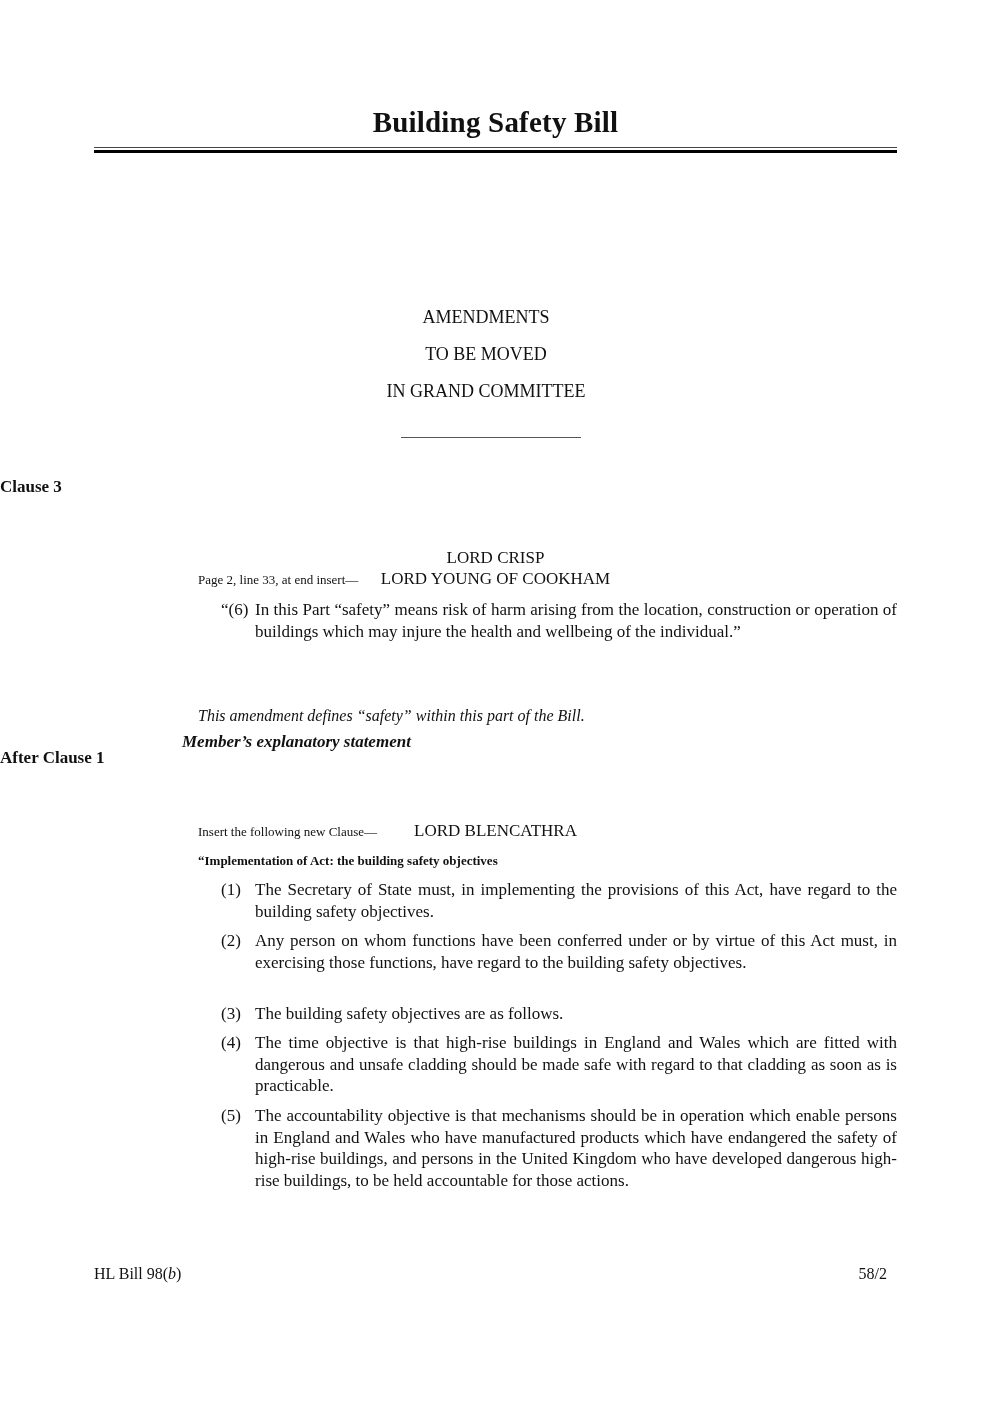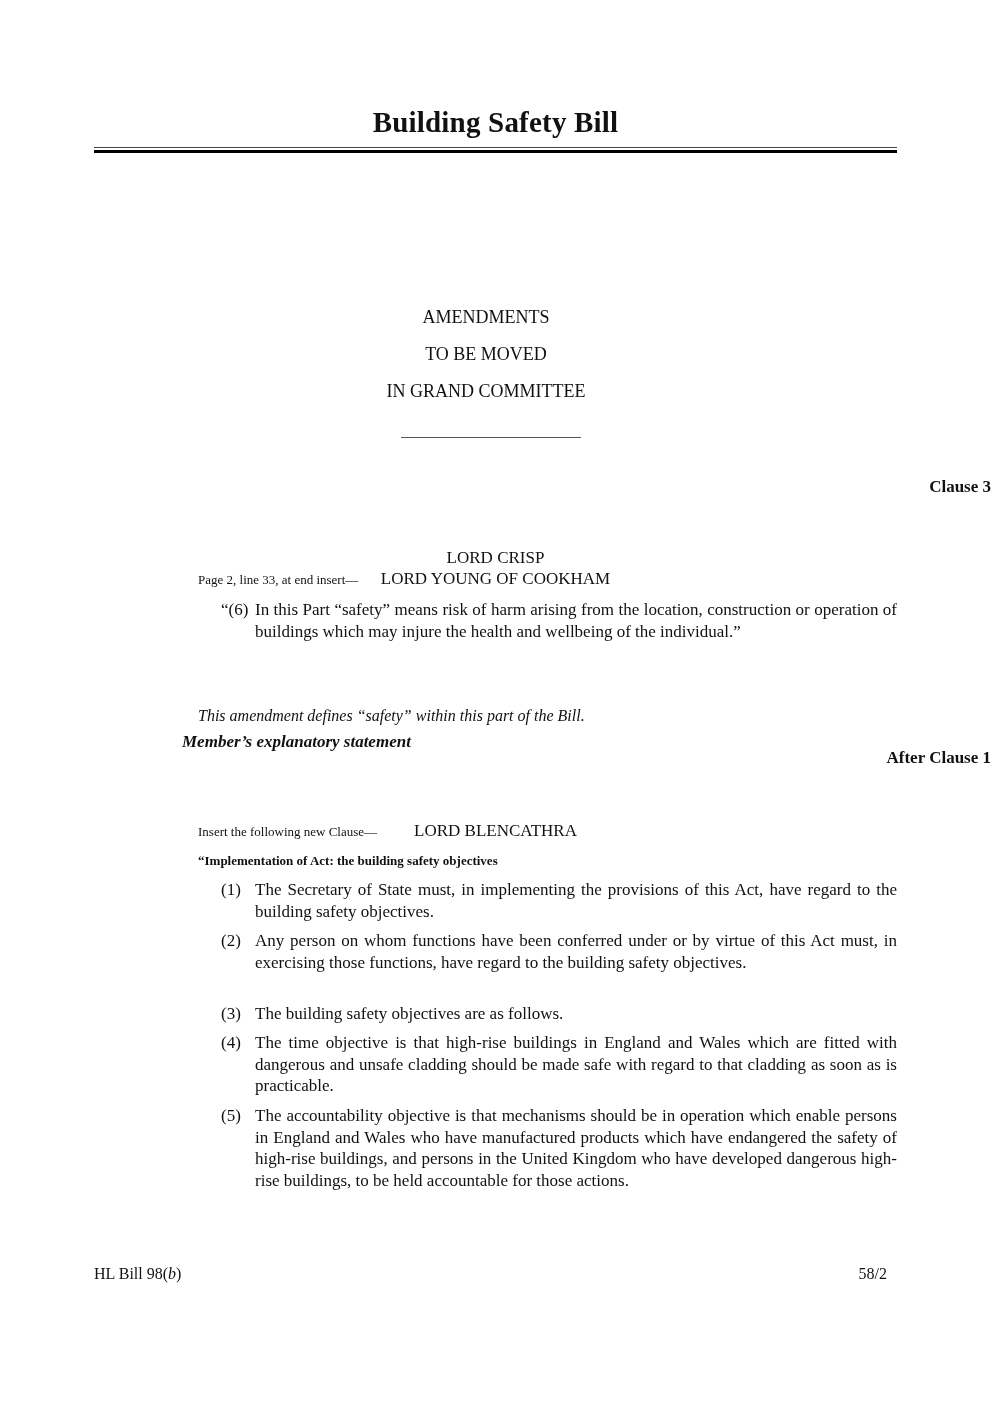--- a/index.html
+++ b/index.html
@@ -12,21 +12,21 @@
       left: 0; width: 991px; top: 106px; text-align: center;
       font-size: 29px; font-weight: bold; letter-spacing: 0.2px;
     }
     .rule-thin { left: 94px; width: 803px; top: 147px; height: 1px; background: #444; }
     .rule-thick { left: 94px; width: 803px; top: 150px; height: 3px; background: #000; }
     .center-caps {
       left: 0; width: 972px; text-align: center; font-size: 18px;
     }
     .short-rule { left: 401px; width: 180px; top: 437px; height: 1px; background: #555; }
     .heading-b {
-      left: 0; width: 991px; text-align: right; font-size: 17px; font-weight: bold;
+      left: 0; width: 991px; text-align: left; font-size: 17px; font-weight: bold;
     }
     .names {
       left: 0; width: 991px; text-align: center; font-size: 17px; line-height: 21px; margin-top: 29px;
     }
     .para { left: 198px; width: 699px; font-size: 13px; line-height: 21px; }
     .item {
       left: 198px; width: 699px; font-size: 17px; line-height: 21.5px;
       display: flex;
     }
     .item .num { width: 57px; flex: none; text-align: right; padding-right: 0; box-sizing: border-box; }

